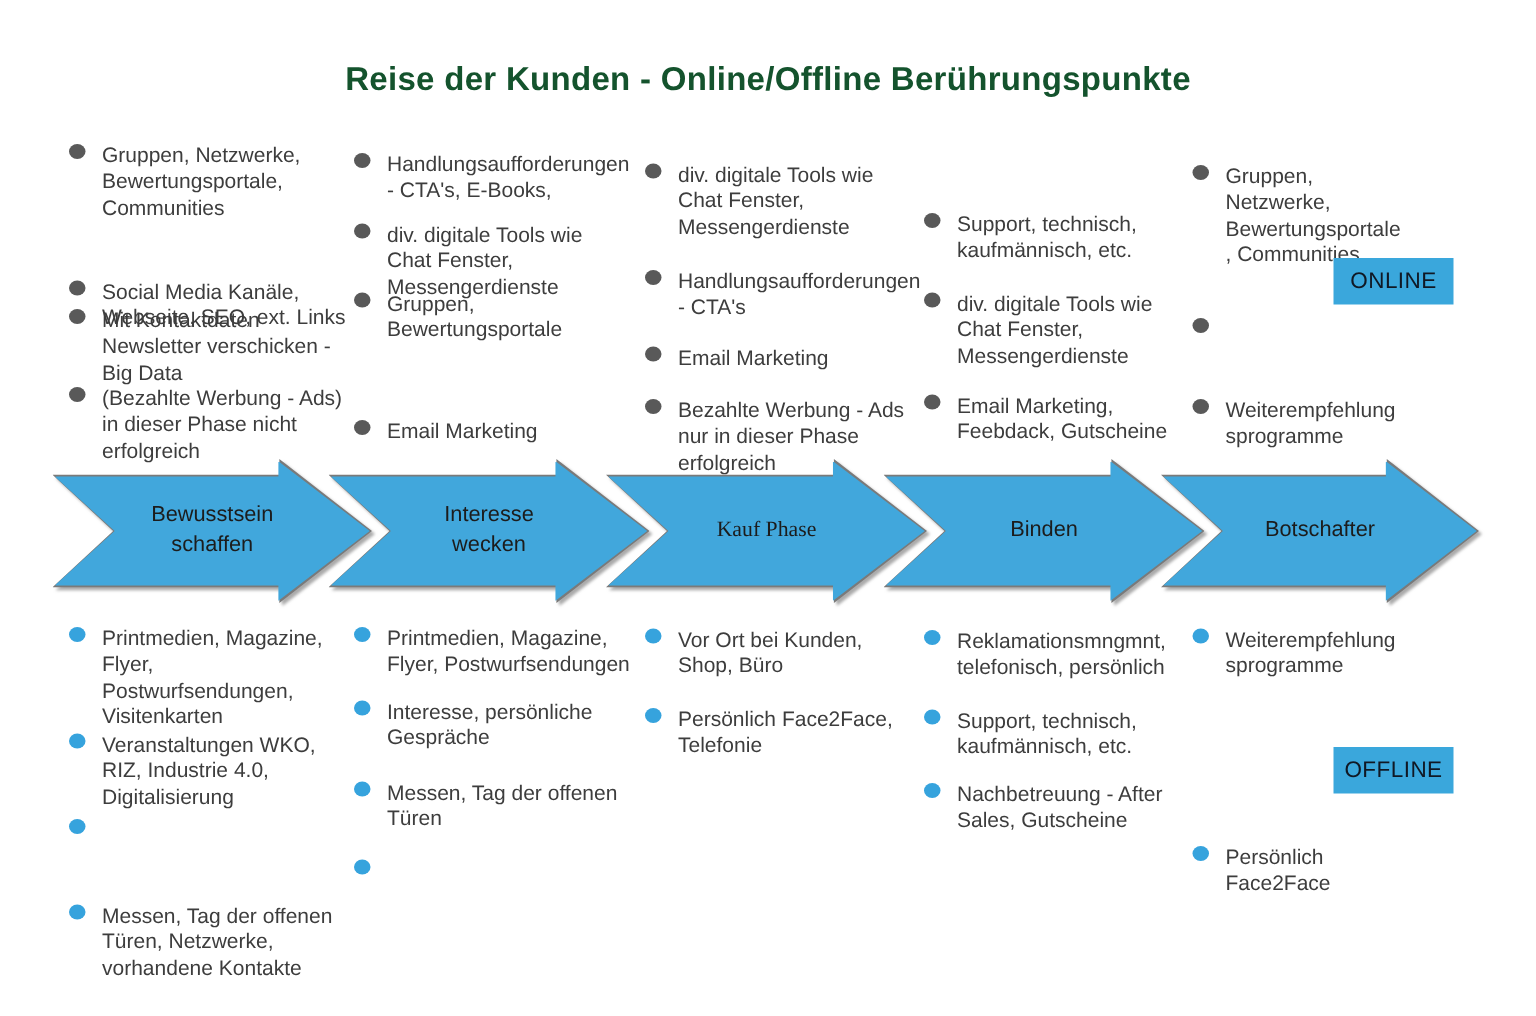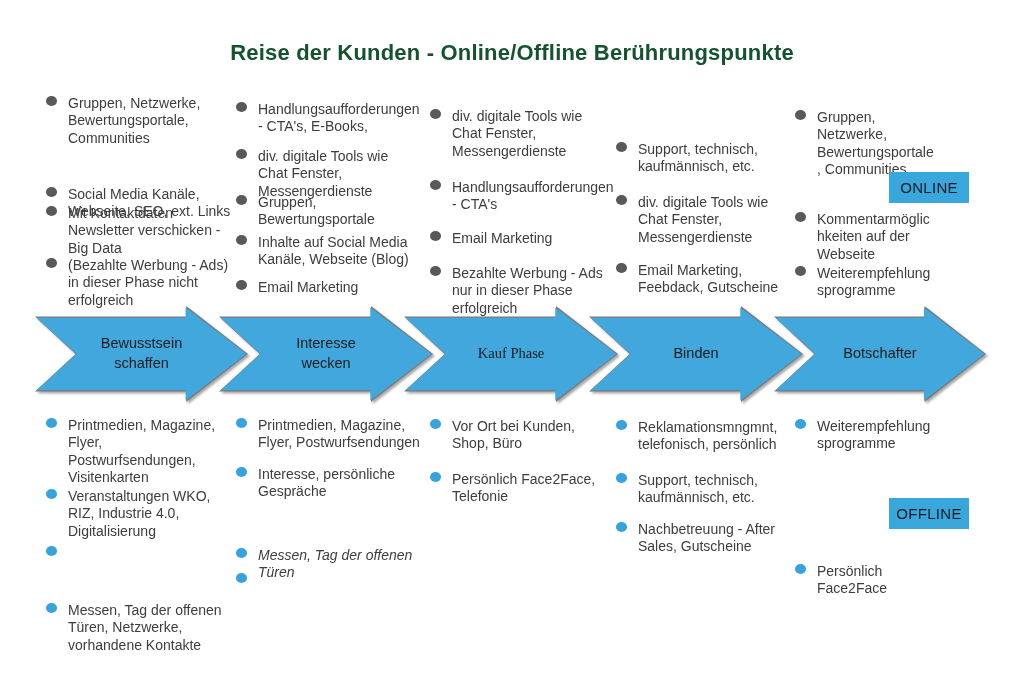--- a/index.html
+++ b/index.html
@@ -63,24 +63,20 @@
     <span class="txt">Handlungsaufforderungen - CTA's, E-Books,</span>
   </div>
   <div class="bi w-std" style="left:236px; top:148px;">
     <span class="dot dot-gray"></span>
     <span class="txt">div. digitale Tools wie Chat Fenster, Messengerdienste</span>
   </div>
   <div class="bi w-std" style="left:236px; top:194px;">
     <span class="dot dot-gray"></span>
     <span class="txt">Gruppen, Bewertungsportale</span>
   </div>
-  <div class="bi w-std" style="left:236px; top:234px;">
-    <span class="dot dot-gray"></span>
-    <span class="txt">Inhalte auf Social Media Kanäle, Webseite (Blog)</span>
-  </div>
   <div class="bi w-std" style="left:236px; top:279px;">
     <span class="dot dot-gray"></span>
     <span class="txt">Email Marketing</span>
   </div>
 
   <div class="bi w-std" style="left:430px; top:108px;">
     <span class="dot dot-gray"></span>
     <span class="txt">div. digitale Tools wie Chat Fenster, Messengerdienste</span>
   </div>
   <div class="bi w-std" style="left:430px; top:179px;">
@@ -108,21 +104,20 @@
     <span class="dot dot-gray"></span>
     <span class="txt">Email Marketing, Feebdack, Gutscheine</span>
   </div>
 
   <div class="bi w-narrow" style="left:795px; top:109px;">
     <span class="dot dot-gray"></span>
     <span class="txt">Gruppen, Netzwerke, Bewertungsportale, Communities</span>
   </div>
   <div class="bi w-narrow" style="left:795px; top:211px;">
     <span class="dot dot-gray"></span>
-    <span class="txt">Kommentarmöglichkeiten auf der Webseite</span>
   </div>
   <div class="bi w-narrow" style="left:795px; top:265px;">
     <span class="dot dot-gray"></span>
     <span class="txt">Weiterempfehlungsprogramme</span>
   </div>
 
   <div class="badge" style="top:172px;">ONLINE</div>
 
   <div class="arrow" style="left:35px; width:213px;">
     <div class="arrow-outline"></div>
@@ -177,21 +172,21 @@
   </div>
 
   <div class="bi w-std" style="left:236px; top:417px;">
     <span class="dot dot-blue"></span>
     <span class="txt">Printmedien, Magazine, Flyer, Postwurfsendungen</span>
   </div>
   <div class="bi w-std" style="left:236px; top:466px;">
     <span class="dot dot-blue"></span>
     <span class="txt">Interesse, persönliche Gespräche</span>
   </div>
-  <div class="bi w-std" style="left:236px; top:547px;font-style:italic;">
+  <div class="bi w-std" style="left:236px; top:520px;">
     <span class="dot dot-blue"></span>
     <span class="txt">Messen, Tag der offenen Türen</span>
   </div>
   <div class="bi w-std" style="left:236px; top:572px;">
     <span class="dot dot-blue"></span>
     <span class="txt"></span>
   </div>
 
   <div class="bi w-std" style="left:430px; top:418px;">
     <span class="dot dot-blue"></span>

